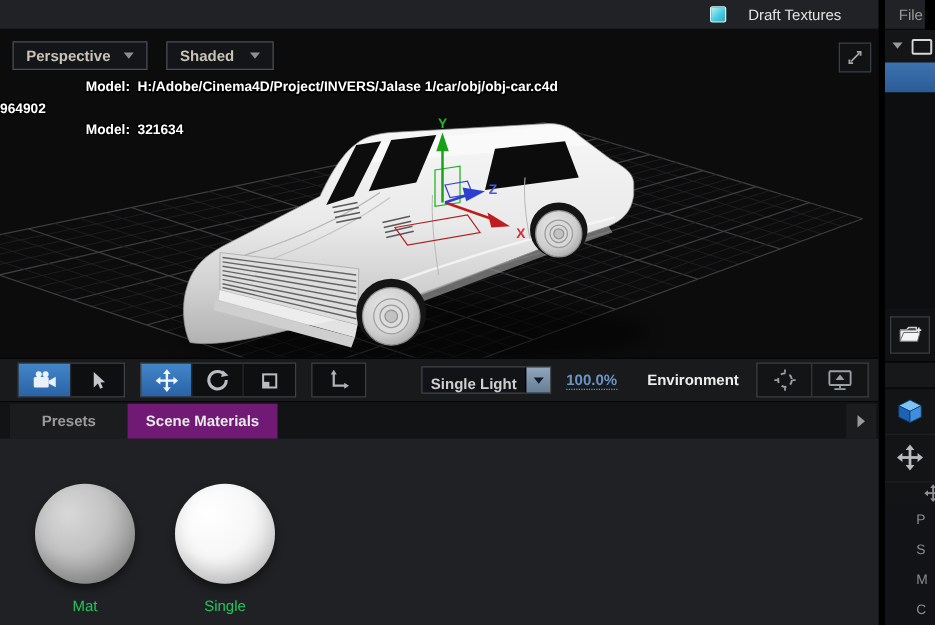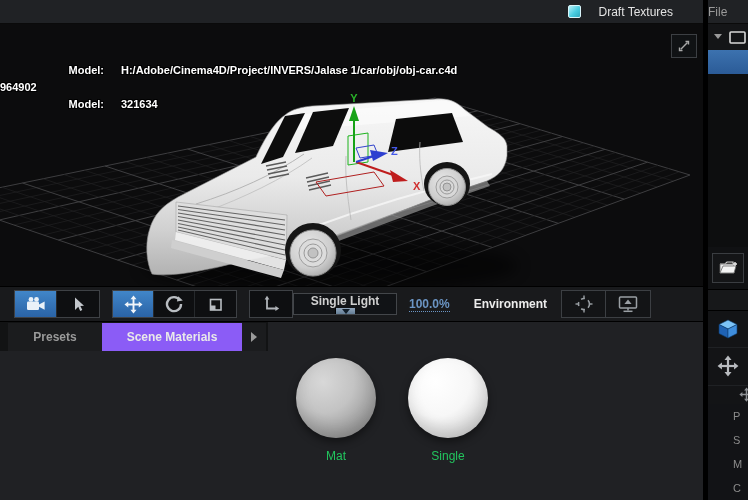--- a/index.html
+++ b/index.html
@@ -8,67 +8,67 @@
   .app { width:748px; height:500px; display:flex; flex-direction:column; background:#000; }
 
   
   .topbar { height:24px; display:flex; flex:0 0 24px; }
   .topbar-left { width:703px; background:#202225; display:flex; align-items:center; justify-content:flex-end; padding-right:30px; border-bottom:1px solid #0a0a0a; }
   .draft { display:flex; align-items:center; gap:18px; }
   .checkbox { width:13px; height:13px; border:1px solid #d9f5fa; border-radius:2px;
     background:linear-gradient(135deg,#b9f0f8,#49cde1 55%,#2fa9be); }
   .draft-label { font-size:12px; color:#e3e3e3; }
   .v-divider { width:5px; background:#000; flex:0 0 5px; }
-  .file-head { width:40px; background:#202225; color:#9a9a9a; font-size:12px; display:flex; align-items:center; padding-left:0; border-bottom:1px solid #0a0a0a; }
+  .file-head { width:32px; background:#202225; color:#9a9a9a; font-size:12px; display:flex; align-items:center; padding-left:11px; border-bottom:1px solid #0a0a0a; }
 
   
   .main { flex:1; display:flex; height:476px; }
   .left-col { width:703px; display:flex; flex-direction:column; }
 
   
   .viewport { position:relative; height:262px; background:#0c0c0d; overflow:hidden; }
   .viewport svg.scene { display:block; }
   .vp-controls { position:absolute; top:9px; left:10px; display:flex; gap:15px; }
   .vp-btn { height:23px; background:#131518; border:1px solid #4b4e52; color:#c9c3b6;
     font-size:12px; font-weight:bold; display:flex; align-items:center; justify-content:space-between; padding:0 10px; cursor:default; }
   .vp-btn.persp { width:108px; } .vp-btn.shade { width:86px; }
   .tri-down { width:0; height:0; border-left:4px solid transparent; border-right:4px solid transparent; border-top:5px solid #8e8e8e; }
   .tri-right { width:0; height:0; border-top:5px solid transparent; border-bottom:5px solid transparent; border-left:6px solid #9a9a9a; }
   .max-btn { position:absolute; top:10px; right:6px; width:26px; height:24px; background:#101214;
     border:1px solid #3c3f43; display:flex; align-items:center; justify-content:center; }
   .model-info { position:absolute; top:38px; left:0; font-size:11px; font-weight:bold; color:#fff;
     text-shadow:1px 1px 0 #000,-1px -1px 0 #000,1px -1px 0 #000,-1px 1px 0 #000; line-height:17px; }
-  .mi-row { display:flex;gap:11px; }
+  .mi-row { display:flex; }
   .mi-lbl { width:104px; text-align:right; margin-right:6px; }
 
   
   .vp-toolbar { height:36px; background:#191a1c; border-top:1px solid #000; border-bottom:1px solid #000;
     display:flex; align-items:center; padding-left:14px; }
   .tgroup { display:flex; border:1px solid #3e4145; background:#0e0f11; height:28px; }
   .tgroup + .tgroup { margin-left:12px; }
   .tbtn { width:42px; height:26px; display:flex; align-items:center; justify-content:center; background:transparent; border:none; border-right:1px solid #26292c; cursor:default; }
   .tbtn:last-child { border-right:none; }
   .tbtn.active { background:linear-gradient(#4186c9,#2a63a6); }
   .g2 .tbtn { width:41px; }
-  .dropdown { width:104px; height:22px; background:#111316; border:1px solid #43464a; display:flex; align-items:center;flex-direction:column; }
+  .dropdown { margin-left:44px; width:104px; height:22px; background:#111316; border:1px solid #43464a; display:flex; align-items:flex-end; }
   .dropdown .dd-label { flex:1; font-size:12px; font-weight:bold; color:#cfcfcf; text-align:center; }
   .dd-arrow { width:20px; height:100%; border-left:1px solid #000; background:linear-gradient(#92a6bc,#647e96); display:flex; align-items:center; justify-content:center; }
   .dd-arrow .tri-down { border-top-color:#101d29; }
   .intensity { margin-left:12px; font-size:12px; font-weight:bold; color:#6b95c4; border-bottom:1px dotted #6b95c4; cursor:default; }
   .env-label { margin-left:24px; font-size:12px; font-weight:bold; color:#ececec; }
   .env-group { margin-left:14px; display:flex; }
   .env-btn { width:45px; height:28px; background:#131416; border:1px solid #3c3f43; display:flex; align-items:center; justify-content:center; }
   .env-btn + .env-btn { border-left:none; }
 
   
-  .bottom-panel { flex:1; display:flex; flex-direction:row; background:#202124;text-align:center; }
+  .bottom-panel { flex:1; display:flex; flex-direction:column; background:#202124;text-align:center; }
   .tabbar { height:29px; background:#121314; display:flex; align-items:flex-end; padding-left:8px; }
   .tab { height:28px; display:flex; align-items:center; justify-content:center; font-size:12px; font-weight:bold; cursor:default; }
   .tab.inactive { background:#1b1c1e; color:#9a9a9a; width:94px; }
-  .tab.active { background:#8b5cf6; color:#e9e9e9; width:140px; }
+  .tab.active { background:#701a75; color:#e9e9e9; width:120px; }
   .tab-scroll { margin-left:auto; margin-right:2px; width:24px; height:28px; background:#1b1c1e; display:flex; align-items:center; justify-content:center; }
   .materials { flex:1; display:flex; padding:36px 0 0 28px; gap:32px; background:#202124; }
   .mat-item { display:flex; flex-direction:column; align-items:center; width:80px; }
   .sphere { width:80px; height:80px; border-radius:50%; box-shadow:0 4px 8px rgba(0,0,0,.45), inset 0 -8px 14px rgba(0,0,0,.12); }
   .sphere-0 { background:radial-gradient(circle at 34% 30%, #d8d8d8, #c3c3c3 40%, #9c9c9c 72%, #7d7d7d 100%); }
   .sphere-1 { background:radial-gradient(circle at 34% 30%, #ffffff, #f7f7f7 45%, #dadada 75%, #b3b3b3 100%); }
   .mat-name { margin-top:11px; font-size:12px; color:#22c55e; }
 
   
   .right-col { width:40px; display:flex; flex-direction:column; background:#121316; overflow:hidden; }
@@ -256,20 +256,30 @@
               <text x="413" y="166" font-size="11" font-weight="bold" fill="#d03030">X</text>
             </g>
             <g>
               <line x1="356" y1="138" x2="374" y2="132" stroke="#2d3fd0" stroke-width="2"></line>
               <polygon points="388,129 370,126 373,137" fill="#2d3fd0"></polygon>
               <text x="391" y="131" font-size="11" font-weight="bold" fill="#4458e8">Z</text>
             </g>
           </g>
         </svg>
 
+        <div class="vp-controls">
+          <div class="vp-btn persp">
+            <span>Perspective</span>
+            <span class="tri-down"></span>
+          </div>
+          <div class="vp-btn shade">
+            <span>Shaded</span>
+            <span class="tri-down"></span>
+          </div>
+        </div>
 
         <div class="max-btn">
           <svg width="14" height="14" viewBox="0 0 14 14">
             <path d="M8.5 2.5 H11.5 V5.5 M5.5 11.5 H2.5 V8.5" stroke="#a9a9a9" stroke-width="1.4" fill="none"></path>
             <line x1="10.5" y1="3.5" x2="3.8" y2="10.2" stroke="#a9a9a9" stroke-width="1.4"></line>
           </svg>
         </div>
 
         <div class="model-info">
           <div class="mi-row">

